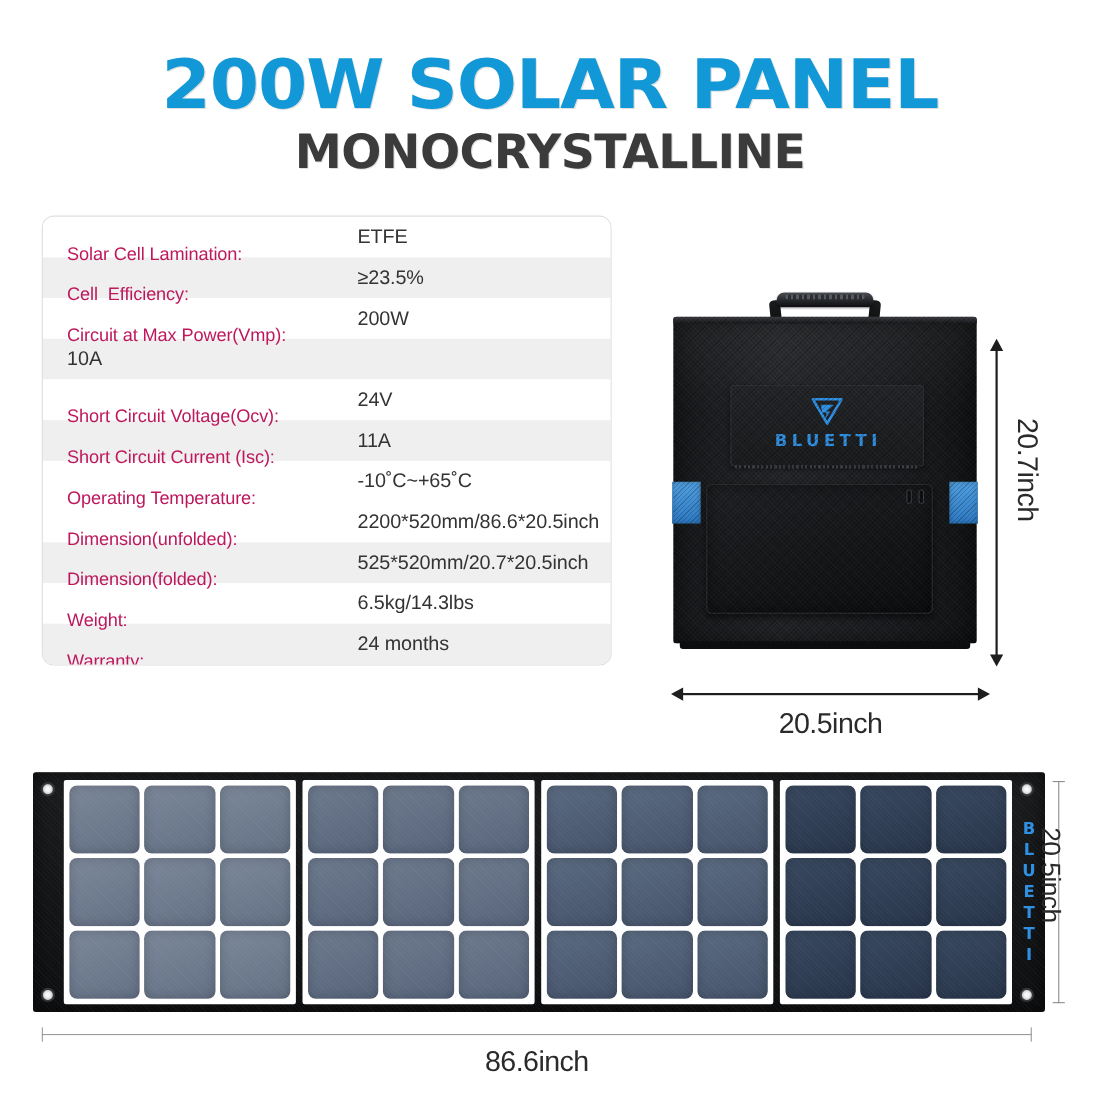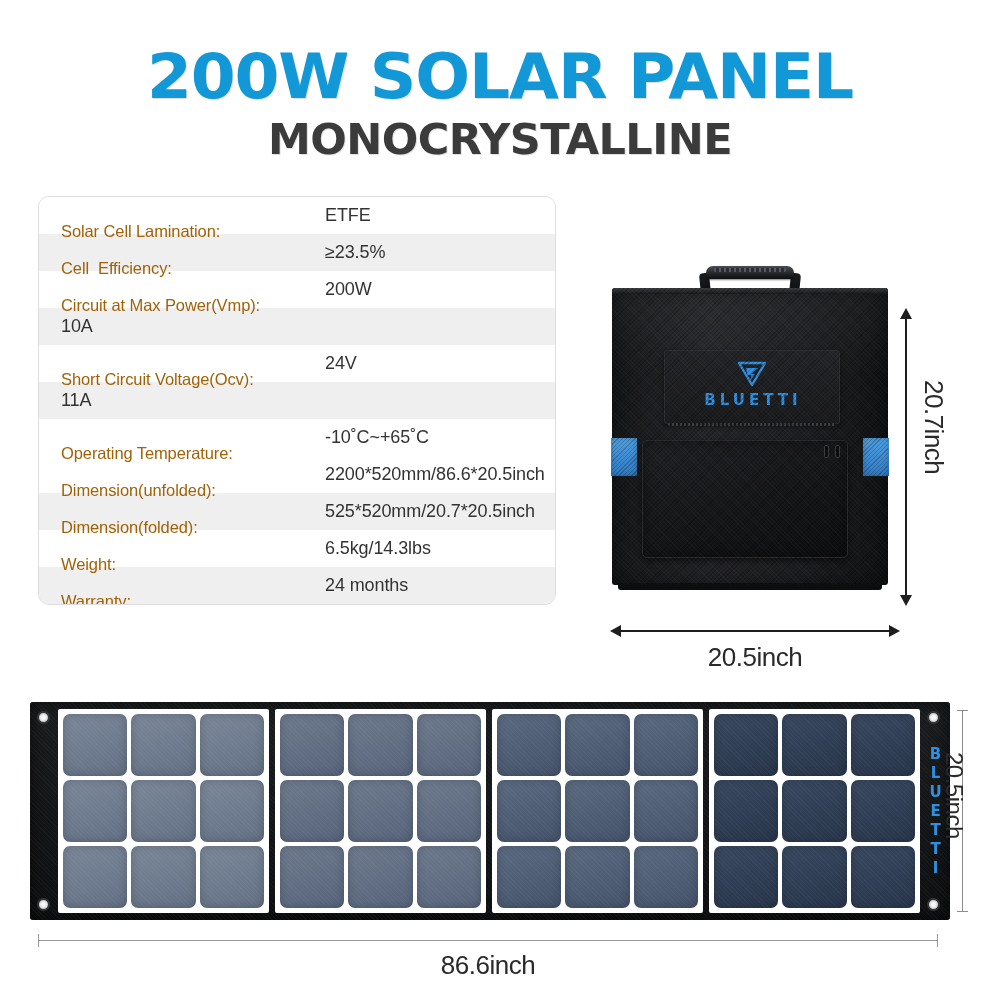--- a/index.html
+++ b/index.html
@@ -44,21 +44,21 @@
   }
   .spec-row {
     display: flex; align-items: center;
     height: 37px;
     padding-left: 22px;
     background: #ffffff;
   }
   .spec-row.alt { background: #efefef; }
   .spec-label {
     width: 264px; flex: none;
-    font-size: 16.5px; color: #a16207;
+    font-size: 16.5px; color: #be185d;
     letter-spacing: -0.1px;
     white-space: pre;
     margin-top: 32px;
   }
   .spec-value {
     font-size: 18px; color: #333333;
     letter-spacing: -0.1px;
     white-space: pre;
   }
 
@@ -255,20 +255,21 @@
       <span class="spec-value">200W</span>
     </div>
     <div class="spec-row alt">
       <span class="spec-value">10A</span>
     </div>
     <div class="spec-row">
       <span class="spec-label">Short Circuit Voltage(Ocv):</span>
       <span class="spec-value">24V</span>
     </div>
     <div class="spec-row alt">
+      <span class="spec-label">Short Circuit Current (Isc):</span>
       <span class="spec-value">11A</span>
     </div>
     <div class="spec-row">
       <span class="spec-label">Operating Temperature:</span>
       <span class="spec-value">-10˚C~+65˚C</span>
     </div>
     <div class="spec-row">
       <span class="spec-label">Dimension(unfolded):</span>
       <span class="spec-value">2200*520mm/86.6*20.5inch</span>
     </div>

